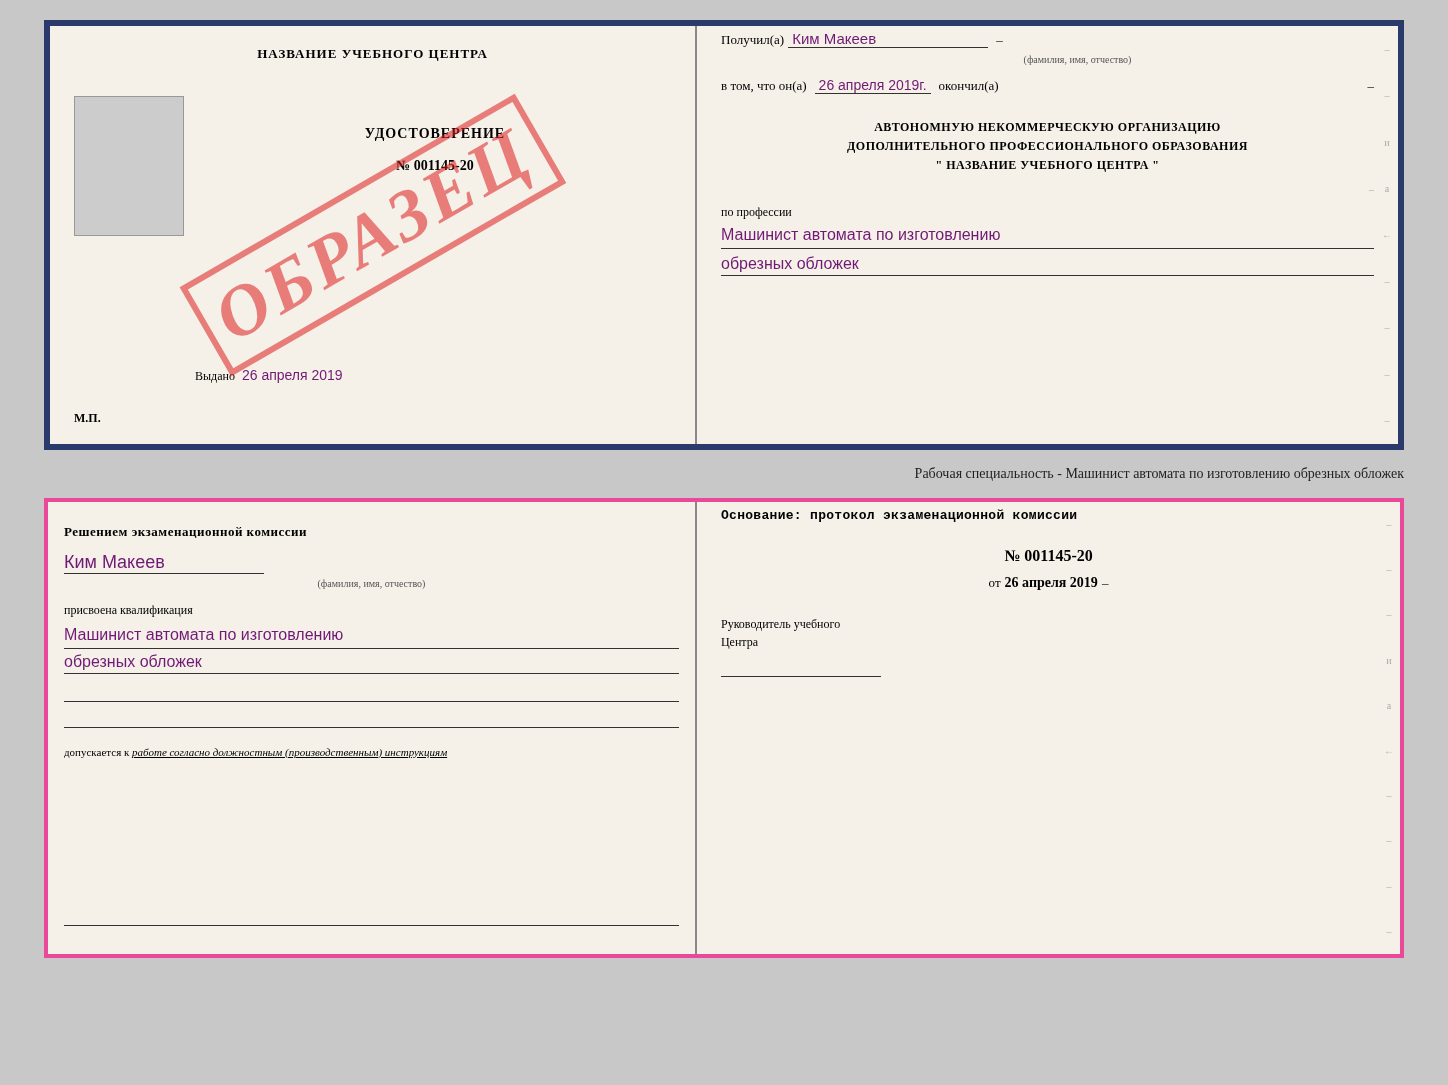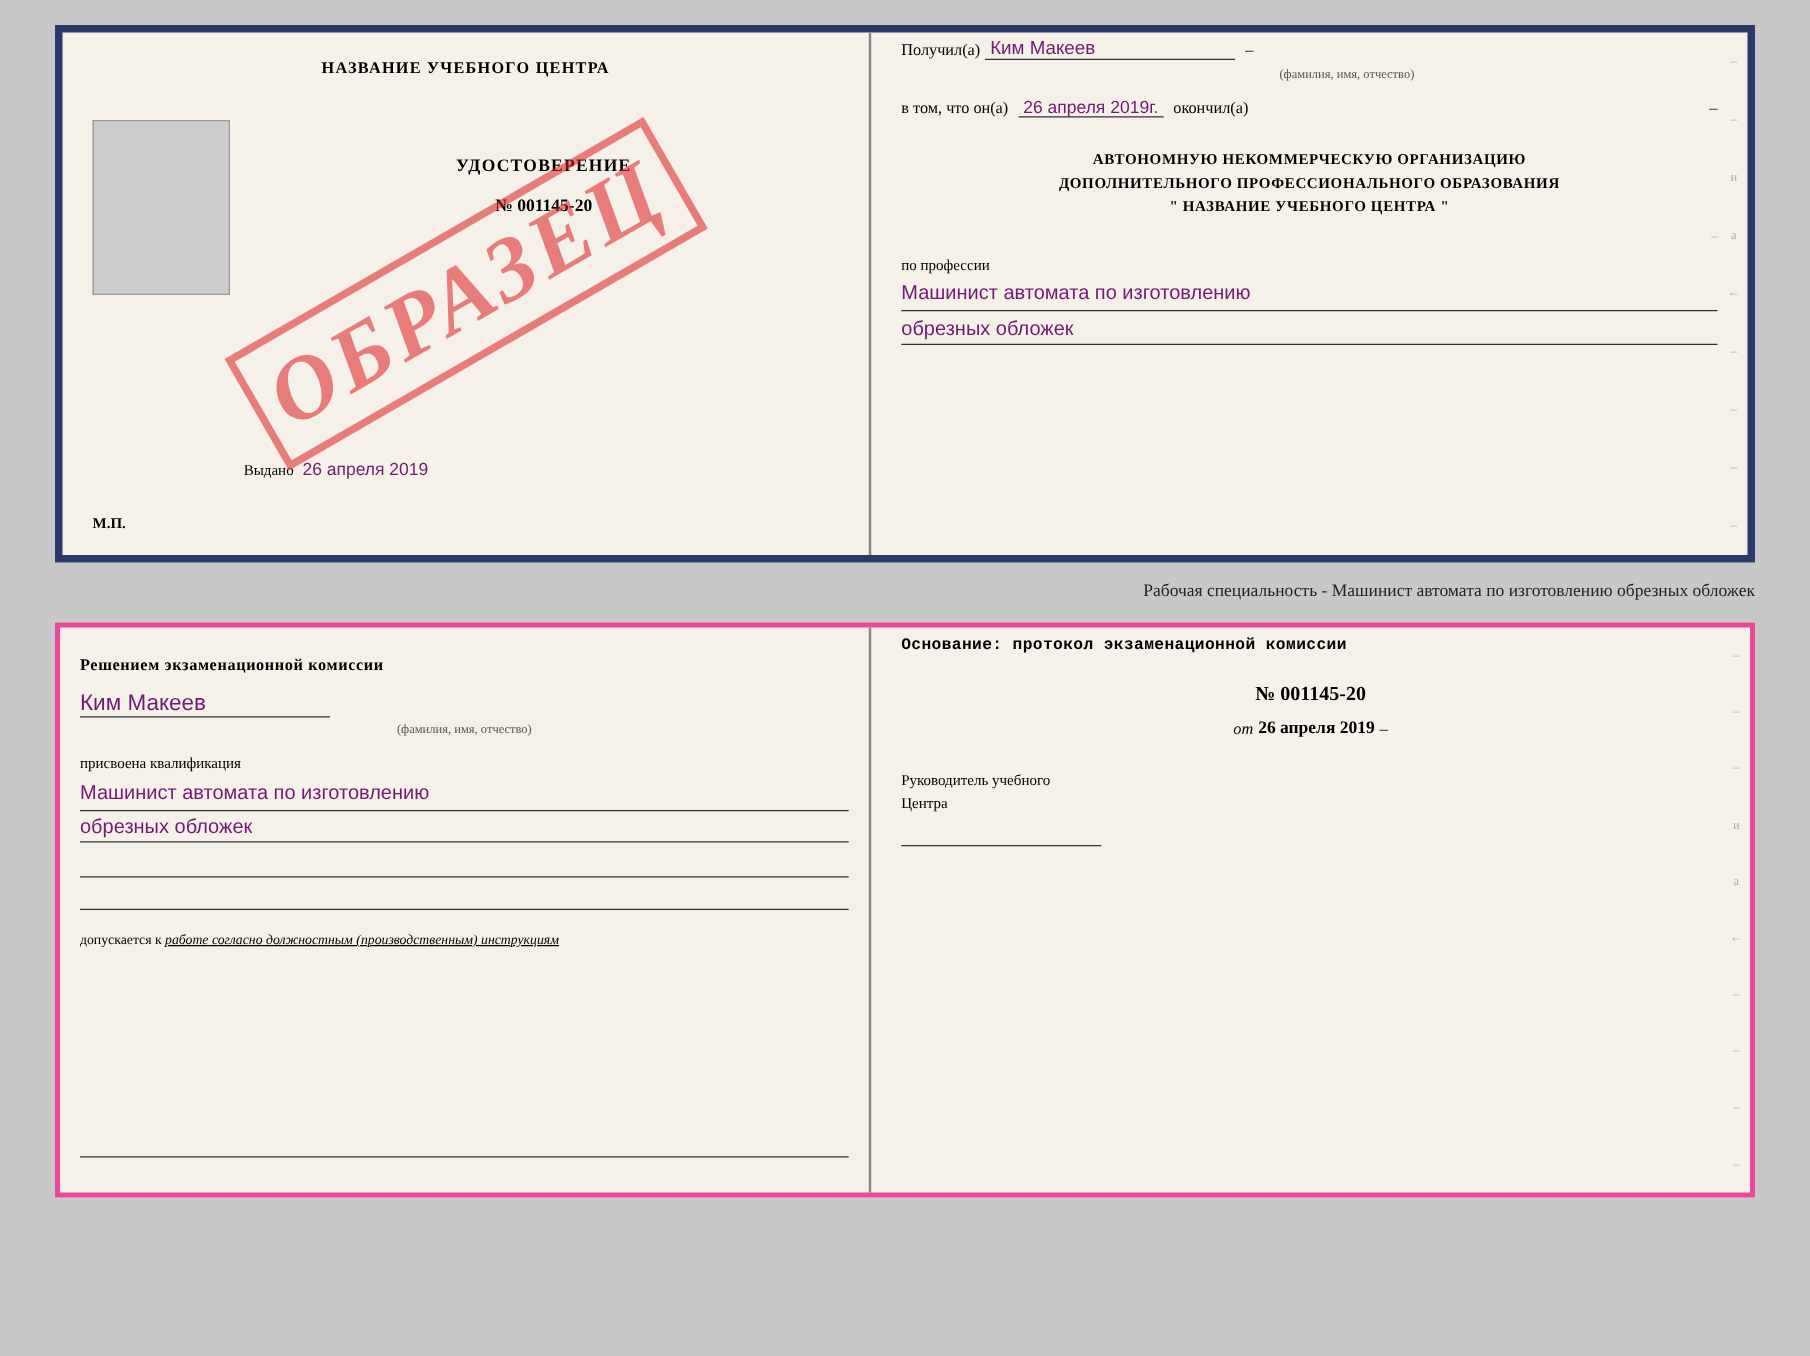--- a/index.html
+++ b/index.html
@@ -295,21 +295,20 @@
       text-align: center;
       margin-bottom: 24px;
       display: flex;
       align-items: center;
       justify-content: center;
       gap: 4px;
     }
 
     .exam-right-date .date-label {
       font-size: 13px;
-      font-style: italic;
     }
 
     .exam-right-date .date-value {
       font-size: 14px;
       font-weight: bold;
     }
 
     .exam-right-signature-block {
       margin-bottom: 20px;
     }

